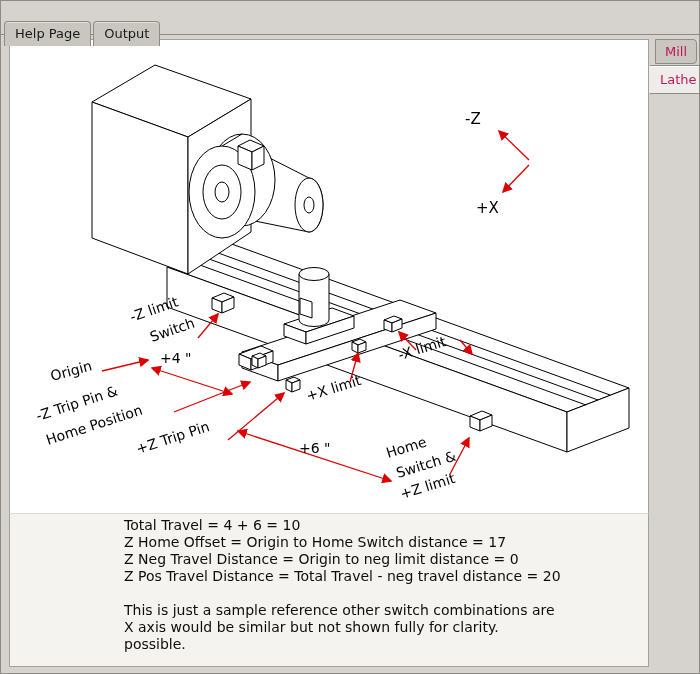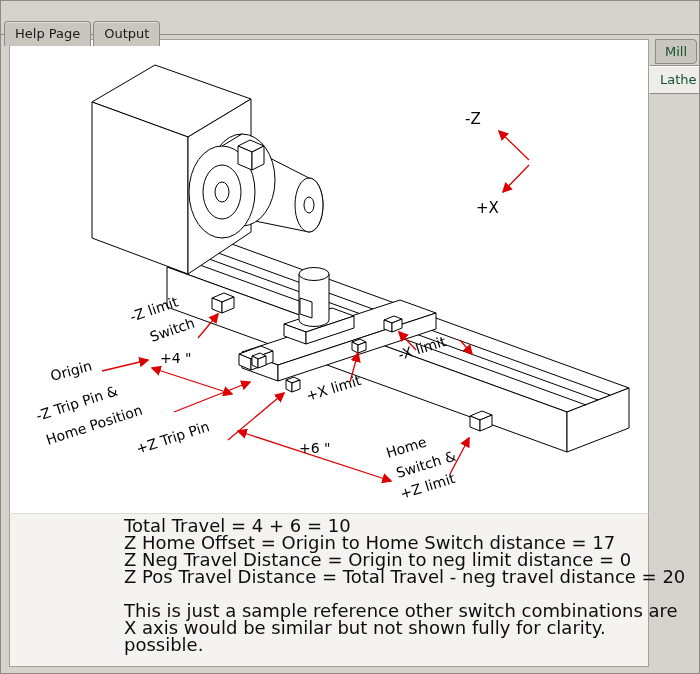--- a/index.html
+++ b/index.html
@@ -20,36 +20,36 @@
     background:var(--tab-inactive); border:1px solid var(--border-col); border-bottom:none;
     border-radius:4px 4px 0 0; padding:4px 10px 5px; margin-right:2px;
     box-shadow:inset 0 1px 0 rgba(255,255,255,.45); cursor:default;
   }
   .tab.active{
     background:var(--window-bg); padding-top:7px; margin-bottom:-1px; z-index:5;
     box-shadow:inset 0 2px 0 #eeece8;
   }
   
   .side-tab{
-    position:absolute; font-size:13px; color:#14532d; z-index:6;
+    position:absolute; font-size:13px; color:#be185d; z-index:6;
     background:var(--tab-inactive); border:1px solid var(--border-col);
     border-radius:0 4px 4px 0; padding:4px 9px; cursor:default;
   }
   .side-tab.mill{left:654px; top:38px;}
   .side-tab.lathe{left:648px; top:64px; background:var(--side-active); padding:6px 10px; border-left-color:var(--side-active); box-shadow:inset 0 1px 0 #fff;}
   
   .canvas{
     position:absolute; left:8px; top:38px; width:640px; height:474px;
     background:var(--canvas-bg); border:1px solid #a49f99; border-bottom:none; box-sizing:border-box; z-index:2;
   }
   .canvas svg{display:block;}
   .notes{
     position:absolute; left:8px; top:512px; width:640px; height:154px; box-sizing:border-box;
     background:var(--notes-bg); border:1px solid #a49f99; border-top:1px solid #dedbd6; z-index:2;
-    padding:3px 6px 0 114px; font-size:18px; line-height:17px; color:#0d0d0d;
+    padding:3px 6px 0 114px; font-size:14px; line-height:17px; color:#0d0d0d;
   }
   .note-line{min-height:17px; white-space:pre;}
   
   .ink{stroke:#000;fill:#fff;stroke-width:1;stroke-linejoin:round;}
   .ink-line{stroke:#000;fill:none;stroke-width:1;}
   .red-line{stroke:var(--red);fill:none;stroke-width:1.3;}
   text.dlabel{font-size:14px;fill:#000;font-family:"DejaVu Sans","Liberation Sans",sans-serif;}
   text.axis{font-size:15px;fill:#000;font-family:"DejaVu Sans","Liberation Sans",sans-serif;}
 </style>
 </head>

